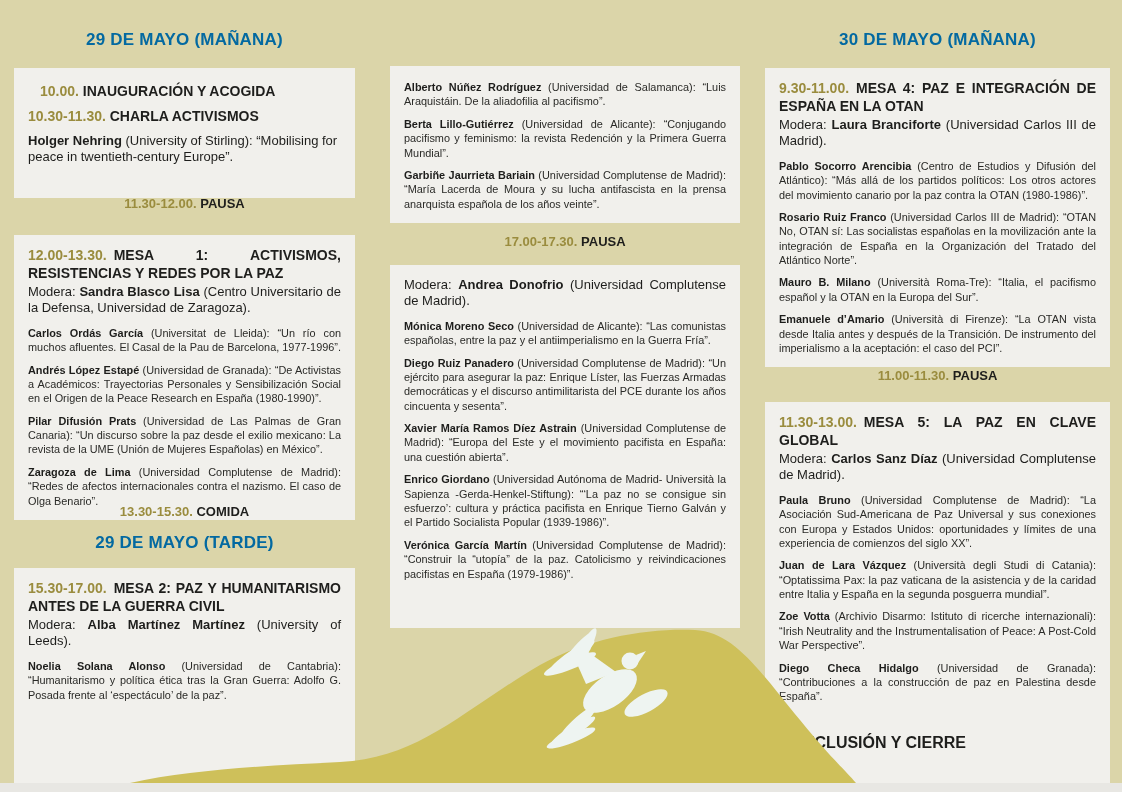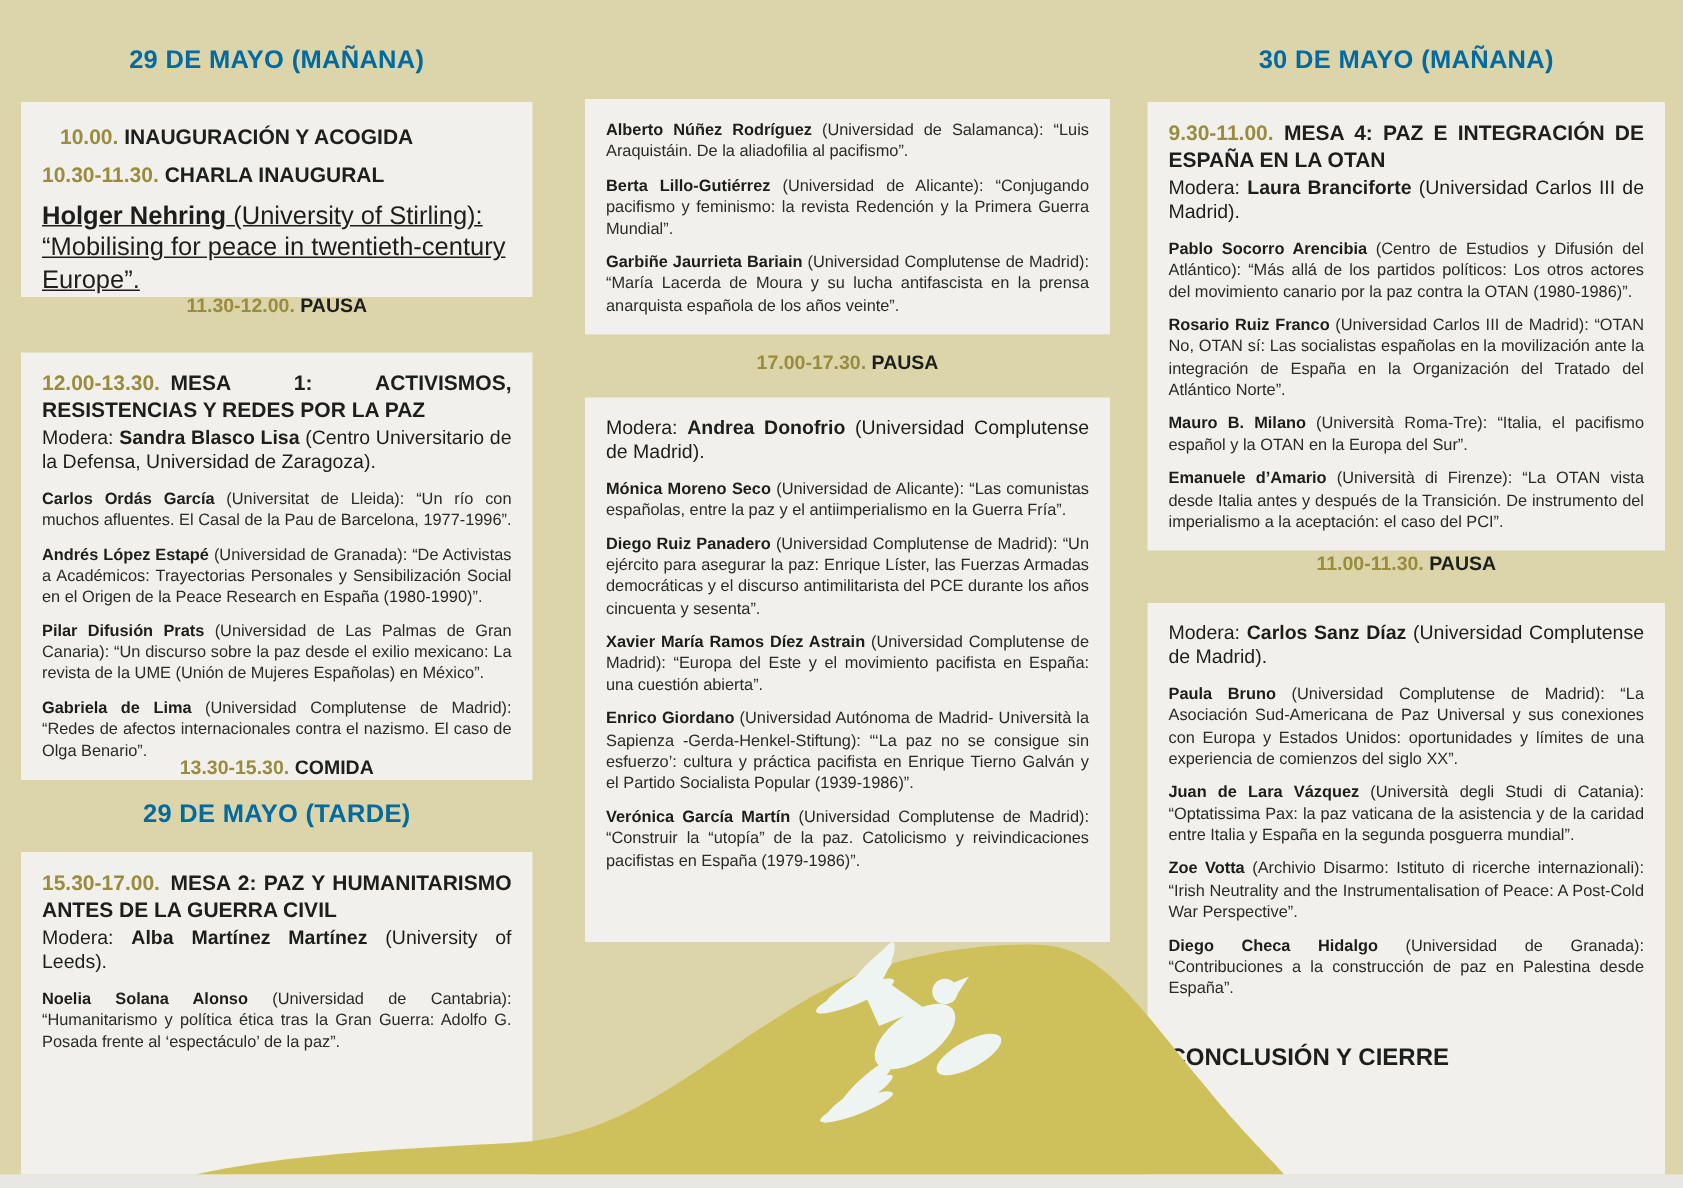--- a/index.html
+++ b/index.html
@@ -31,21 +31,21 @@
   .slot-line { font-size:14px; font-weight:bold; margin-bottom:9px; }
   .slot-line.indented { padding-left:12px; }
   .mesa-title {
     font-size:14px; font-weight:bold; line-height:1.25;
     text-align:justify; margin-bottom:2px;
   }
   .mesa-title .time { margin-right:7px; }
   .modera {
     font-size:13px; line-height:1.26; text-align:justify; margin-bottom:9px;
   }
-  .speaker-line { font-size:17px; line-height:1.26;text-decoration:underline; }
+  .speaker-line { font-size:13px; line-height:1.26; }
   .entry {
     font-size:10.9px; line-height:1.32; text-align:justify;
     margin-top:8px; color:#2a2a27;
   }
   .entry strong, .modera strong, .speaker-line strong { color:#1d1d1b; }
   .break-line {
     position:absolute; width:100%; text-align:center;
     font-size:13px; font-weight:bold;
   }
   .conclusion {
@@ -66,21 +66,21 @@
 <div class="col" style="left:14px; top:0; width:341px; height:792px;">
   <div class="day-header" style="top:30px;">29 DE MAYO (MAÑANA)</div>
 
   <div class="panel" style="top:68px; height:130px; padding-top:15px;">
     <p class="slot-line indented">
       <span class="time">10.00.</span>
       <span>INAUGURACIÓN Y ACOGIDA</span>
     </p>
     <p class="slot-line">
       <span class="time">10.30-11.30.</span>
-      <span>CHARLA INAUGURAL</span>
+      <span>CHARLA ACTIVISMOS</span>
     </p>
     <p class="speaker-line">
       <strong>Holger Nehring</strong><span> (University of Stirling): “Mobilising for peace in twentieth-century Europe”.</span>
     </p>
   </div>
 
   <div class="break-line" style="top:196px;">
     <span class="time">11.30-12.00.</span>
     <span>PAUSA</span>
   </div>
@@ -88,21 +88,21 @@
   <div class="panel" style="top:235px; min-height:255px;">
     <p class="mesa-title">
       <span class="time">12.00-13.30.</span><span>MESA 1: ACTIVISMOS, RESISTENCIAS Y REDES POR LA PAZ</span>
     </p>
     <p class="modera">
       <span>Modera: </span><strong>Sandra Blasco Lisa</strong><span> (Centro Universitario de la Defensa, Universidad de Zaragoza).</span>
     </p>
     <p class="entry"><strong>Carlos Ordás García</strong><span> (Universitat de Lleida): “Un río con muchos afluentes. El Casal de la Pau de Barcelona, 1977-1996”.</span></p>
     <p class="entry"><strong>Andrés López Estapé</strong><span> (Universidad de Granada): “De Activistas a Académicos: Trayectorias Personales y Sensibilización Social en el Origen de la Peace Research en España (1980-1990)”.</span></p>
     <p class="entry"><strong>Pilar Difusión Prats</strong><span> (Universidad de Las Palmas de Gran Canaria): “Un discurso sobre la paz desde el exilio mexicano: La revista de la UME (Unión de Mujeres Españolas) en México”.</span></p>
-    <p class="entry"><strong>Gabriela de Lima</strong><span> (Universidad Complutense de Madrid): “Redes de afectos internacionales contra el nazismo. El caso de Olga Benario”.</span></p>
+    <p class="entry"><strong>Zaragoza de Lima</strong><span> (Universidad Complutense de Madrid): “Redes de afectos internacionales contra el nazismo. El caso de Olga Benario”.</span></p>
   </div>
 
   <div class="break-line" style="top:504px;">
     <span class="time">13.30-15.30.</span>
     <span>COMIDA</span>
   </div>
 
   <div class="day-header" style="top:533px;">29 DE MAYO (TARDE)</div>
 
   <div class="panel" style="top:568px; height:215px;">
@@ -155,20 +155,23 @@
     <p class="entry"><strong>Mauro B. Milano</strong><span> (Università Roma-Tre): “Italia, el pacifismo español y la OTAN en la Europa del Sur”.</span></p>
     <p class="entry"><strong>Emanuele d’Amario</strong><span> (Università di Firenze): “La OTAN vista desde Italia antes y después de la Transición. De instrumento del imperialismo a la aceptación: el caso del PCI”.</span></p>
   </div>
 
   <div class="break-line" style="top:368px;">
     <span class="time">11.00-11.30.</span>
     <span>PAUSA</span>
   </div>
 
   <div class="panel" style="top:402px; height:381px;">
+    <p class="mesa-title">
+      <span class="time">11.30-13.00.</span><span>MESA 5: LA PAZ EN CLAVE GLOBAL</span>
+    </p>
     <p class="modera">
       <span>Modera: </span><strong>Carlos Sanz Díaz</strong><span> (Universidad Complutense de Madrid).</span>
     </p>
     <p class="entry"><strong>Paula Bruno</strong><span> (Universidad Complutense de Madrid): “La Asociación Sud-Americana de Paz Universal y sus conexiones con Europa y Estados Unidos: oportunidades y límites de una experiencia de comienzos del siglo XX”.</span></p>
     <p class="entry"><strong>Juan de Lara Vázquez</strong><span> (Università degli Studi di Catania): “Optatissima Pax: la paz vaticana de la asistencia y de la caridad entre Italia y España en la segunda posguerra mundial”.</span></p>
     <p class="entry"><strong>Zoe Votta</strong><span> (Archivio Disarmo: Istituto di ricerche internazionali): “Irish Neutrality and the Instrumentalisation of Peace: A Post-Cold War Perspective”.</span></p>
     <p class="entry"><strong>Diego Checa Hidalgo</strong><span> (Universidad de Granada): “Contribuciones a la construcción de paz en Palestina desde España”.</span></p>
     <p class="conclusion">CONCLUSIÓN Y CIERRE</p>
   </div>
 </div>

